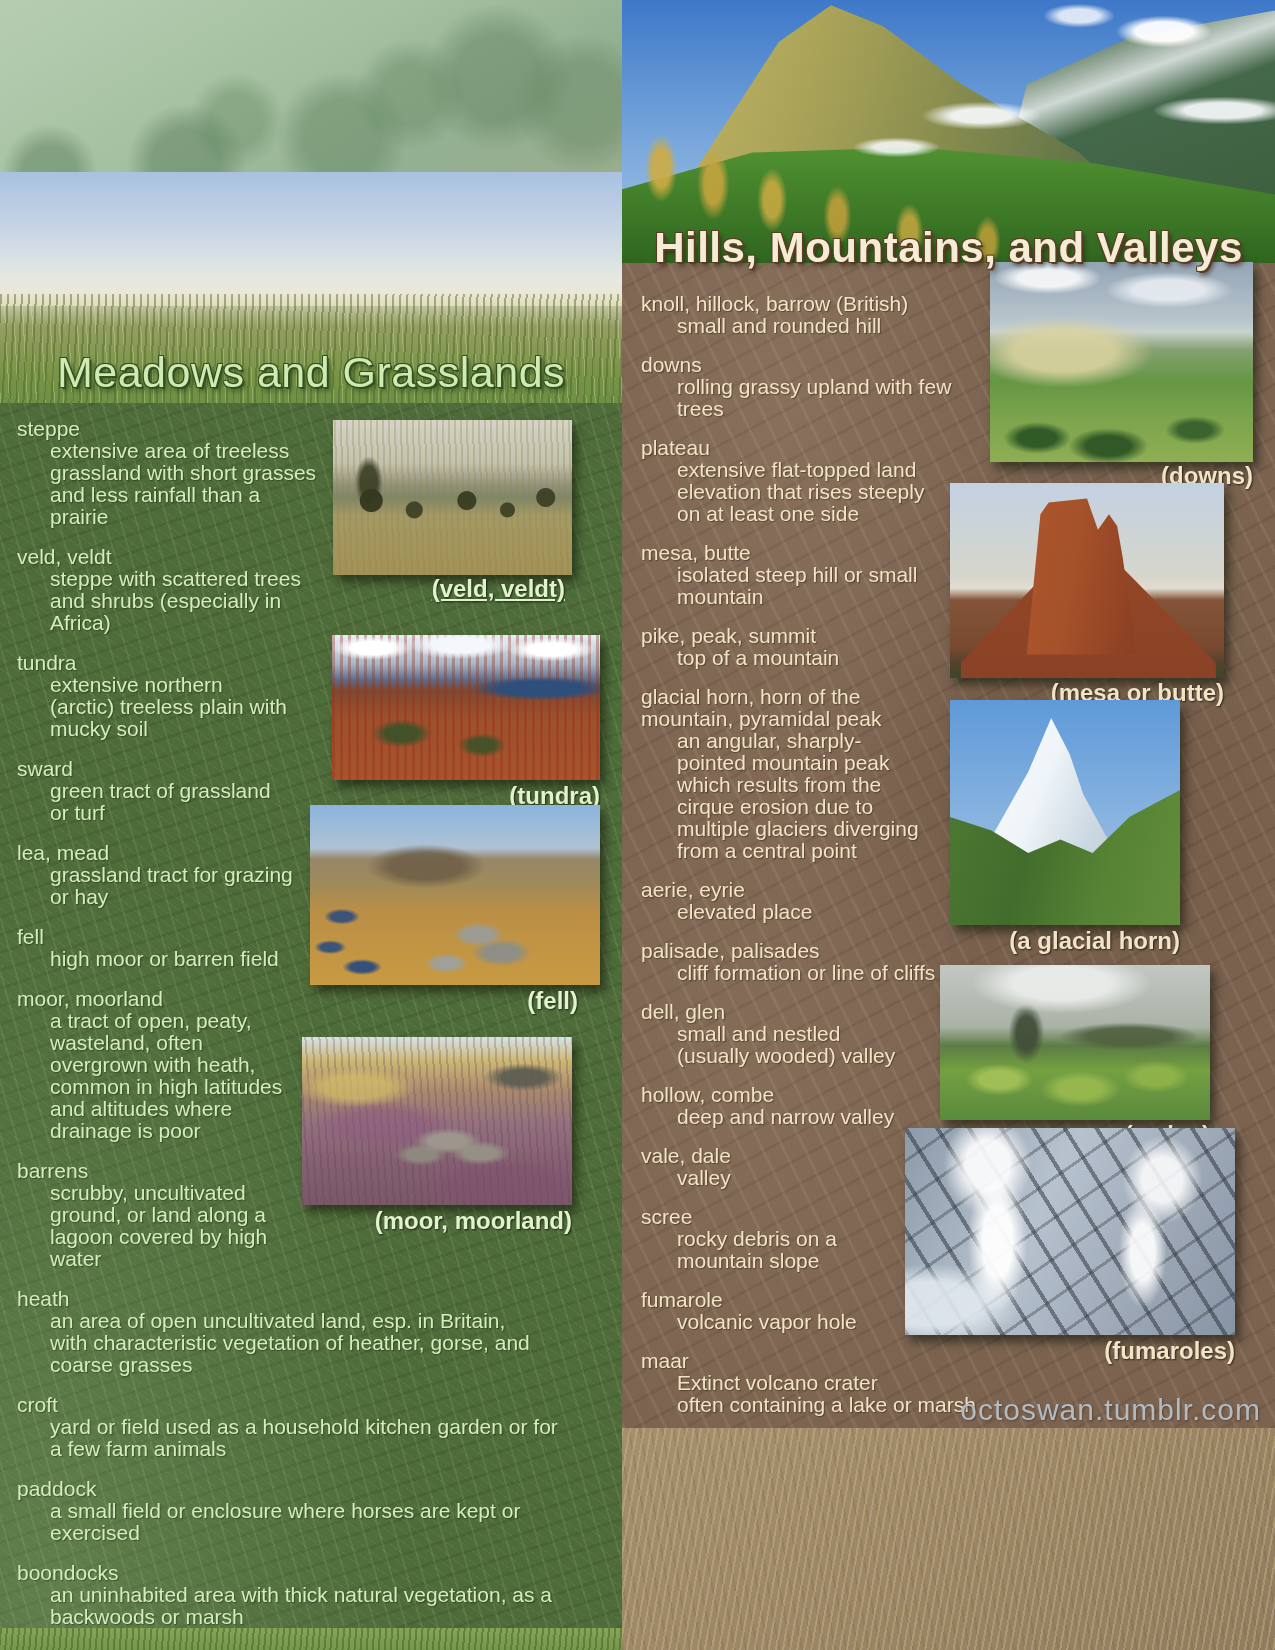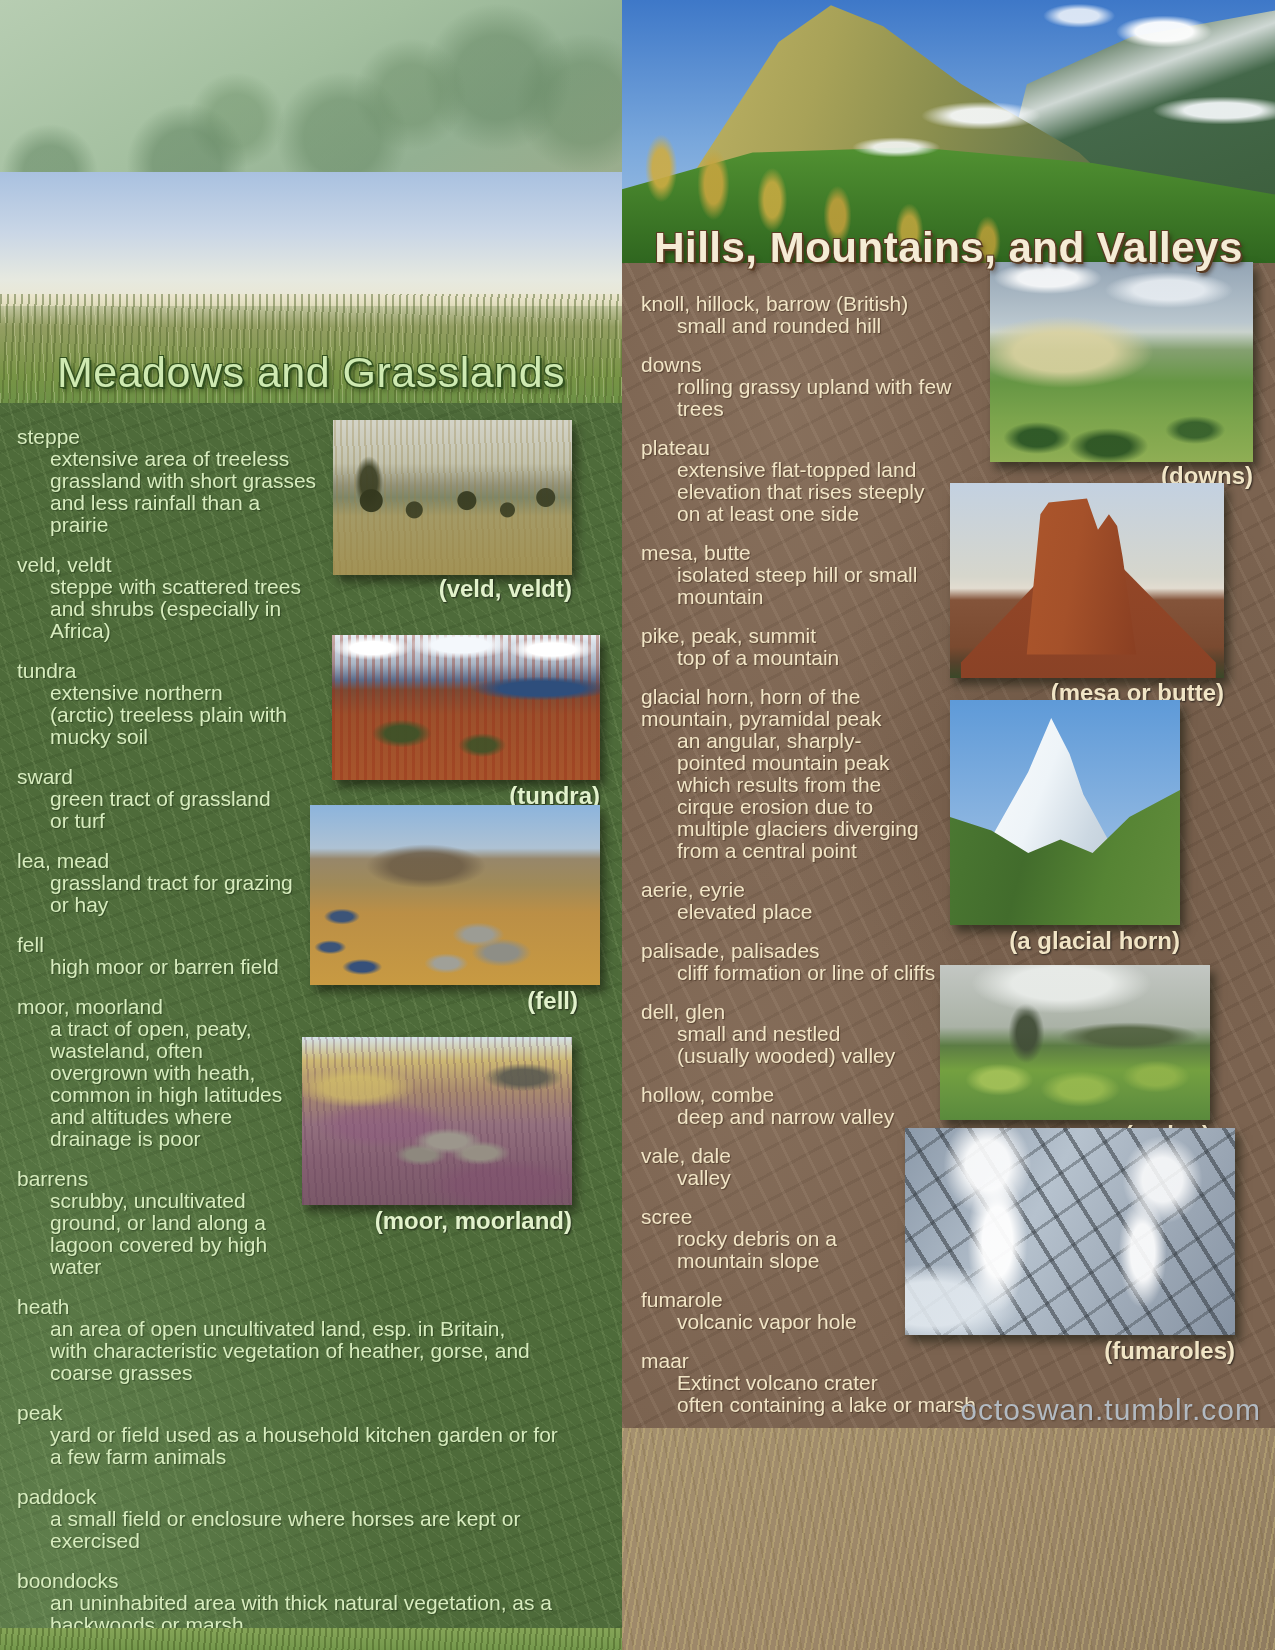--- a/index.html
+++ b/index.html
@@ -32,21 +32,21 @@
       repeating-linear-gradient(93deg, rgba(78,98,40,.45) 0 2px, rgba(0,0,0,0) 2px 7px),
       repeating-linear-gradient(87deg, rgba(235,235,195,.28) 0 1px, rgba(0,0,0,0) 1px 9px),
       linear-gradient(rgba(236,231,208,.9) 0%, rgba(185,186,120,.65) 30%, rgba(122,150,70,.95) 75%, #6d9146 100%);}
   .left-title{
     position:absolute;left:0;top:348px;width:622px;text-align:center;
     font-size:43px;font-weight:normal;color:#cfeab2;letter-spacing:.5px;
     text-shadow:-1px -1px 0 #32511f,1px -1px 0 #32511f,-1px 1px 0 #32511f,2px 2px 0 #32511f,3px 4px 5px rgba(20,40,10,.6);
   }
   .left-panel{
     position:absolute;left:0;top:403px;width:622px;height:1225px;box-sizing:border-box;
-    padding:23px 0 0 17px;
+    padding:15px 0 0 17px;
     background-color:#4e6b3a;
     background-image:
       radial-gradient(ellipse at 8% 98%, rgba(165,205,150,.20), rgba(0,0,0,0) 45%),
       repeating-linear-gradient(74deg, rgba(200,224,164,.10) 0 2px, rgba(0,0,0,0) 2px 15px),
       repeating-linear-gradient(-18deg, rgba(36,58,22,.14) 0 3px, rgba(0,0,0,0) 3px 17px),
       repeating-linear-gradient(38deg, rgba(205,228,170,.07) 0 1px, rgba(0,0,0,0) 1px 9px);
   }
   .left-strip{
     position:absolute;left:0;top:1628px;width:622px;height:22px;
     background-image:
@@ -263,39 +263,39 @@
 lagoon covered by high
 water</div>
     </div>
     <div class="entry">
       <div class="term">heath</div>
       <div class="def">an area of open uncultivated land, esp. in Britain,
 with characteristic vegetation of heather, gorse, and
 coarse grasses</div>
     </div>
     <div class="entry">
-      <div class="term">peak</div>
+      <div class="term">croft</div>
       <div class="def">yard or field used as a household kitchen garden or for
 a few farm animals</div>
     </div>
     <div class="entry">
       <div class="term">paddock</div>
       <div class="def">a small field or enclosure where horses are kept or
 exercised</div>
     </div>
     <div class="entry">
       <div class="term">boondocks</div>
       <div class="def">an uninhabited area with thick natural vegetation, as a
 backwoods or marsh</div>
     </div>
   </div>
   <div class="left-strip"></div>
 
   <div class="photo ph-veld"></div>
-  <div class="caption" style="left:333px;top:578px;width:239px;">(veld, veldt)</div>
+  <div class="caption" style="left:326px;top:578px;width:239px;text-decoration:underline;">(veld, veldt)</div>
   <div class="photo ph-tundra"></div>
   <div class="caption" style="left:332px;top:785px;width:268px;">(tundra)</div>
   <div class="photo ph-fell"></div>
   <div class="caption" style="left:310px;top:990px;width:268px;">(fell)</div>
   <div class="photo ph-moor"></div>
   <div class="caption" style="left:302px;top:1210px;width:270px;">(moor, moorland)</div>
 
   <div class="left-title">Meadows and Grasslands</div>
 </div>
 

